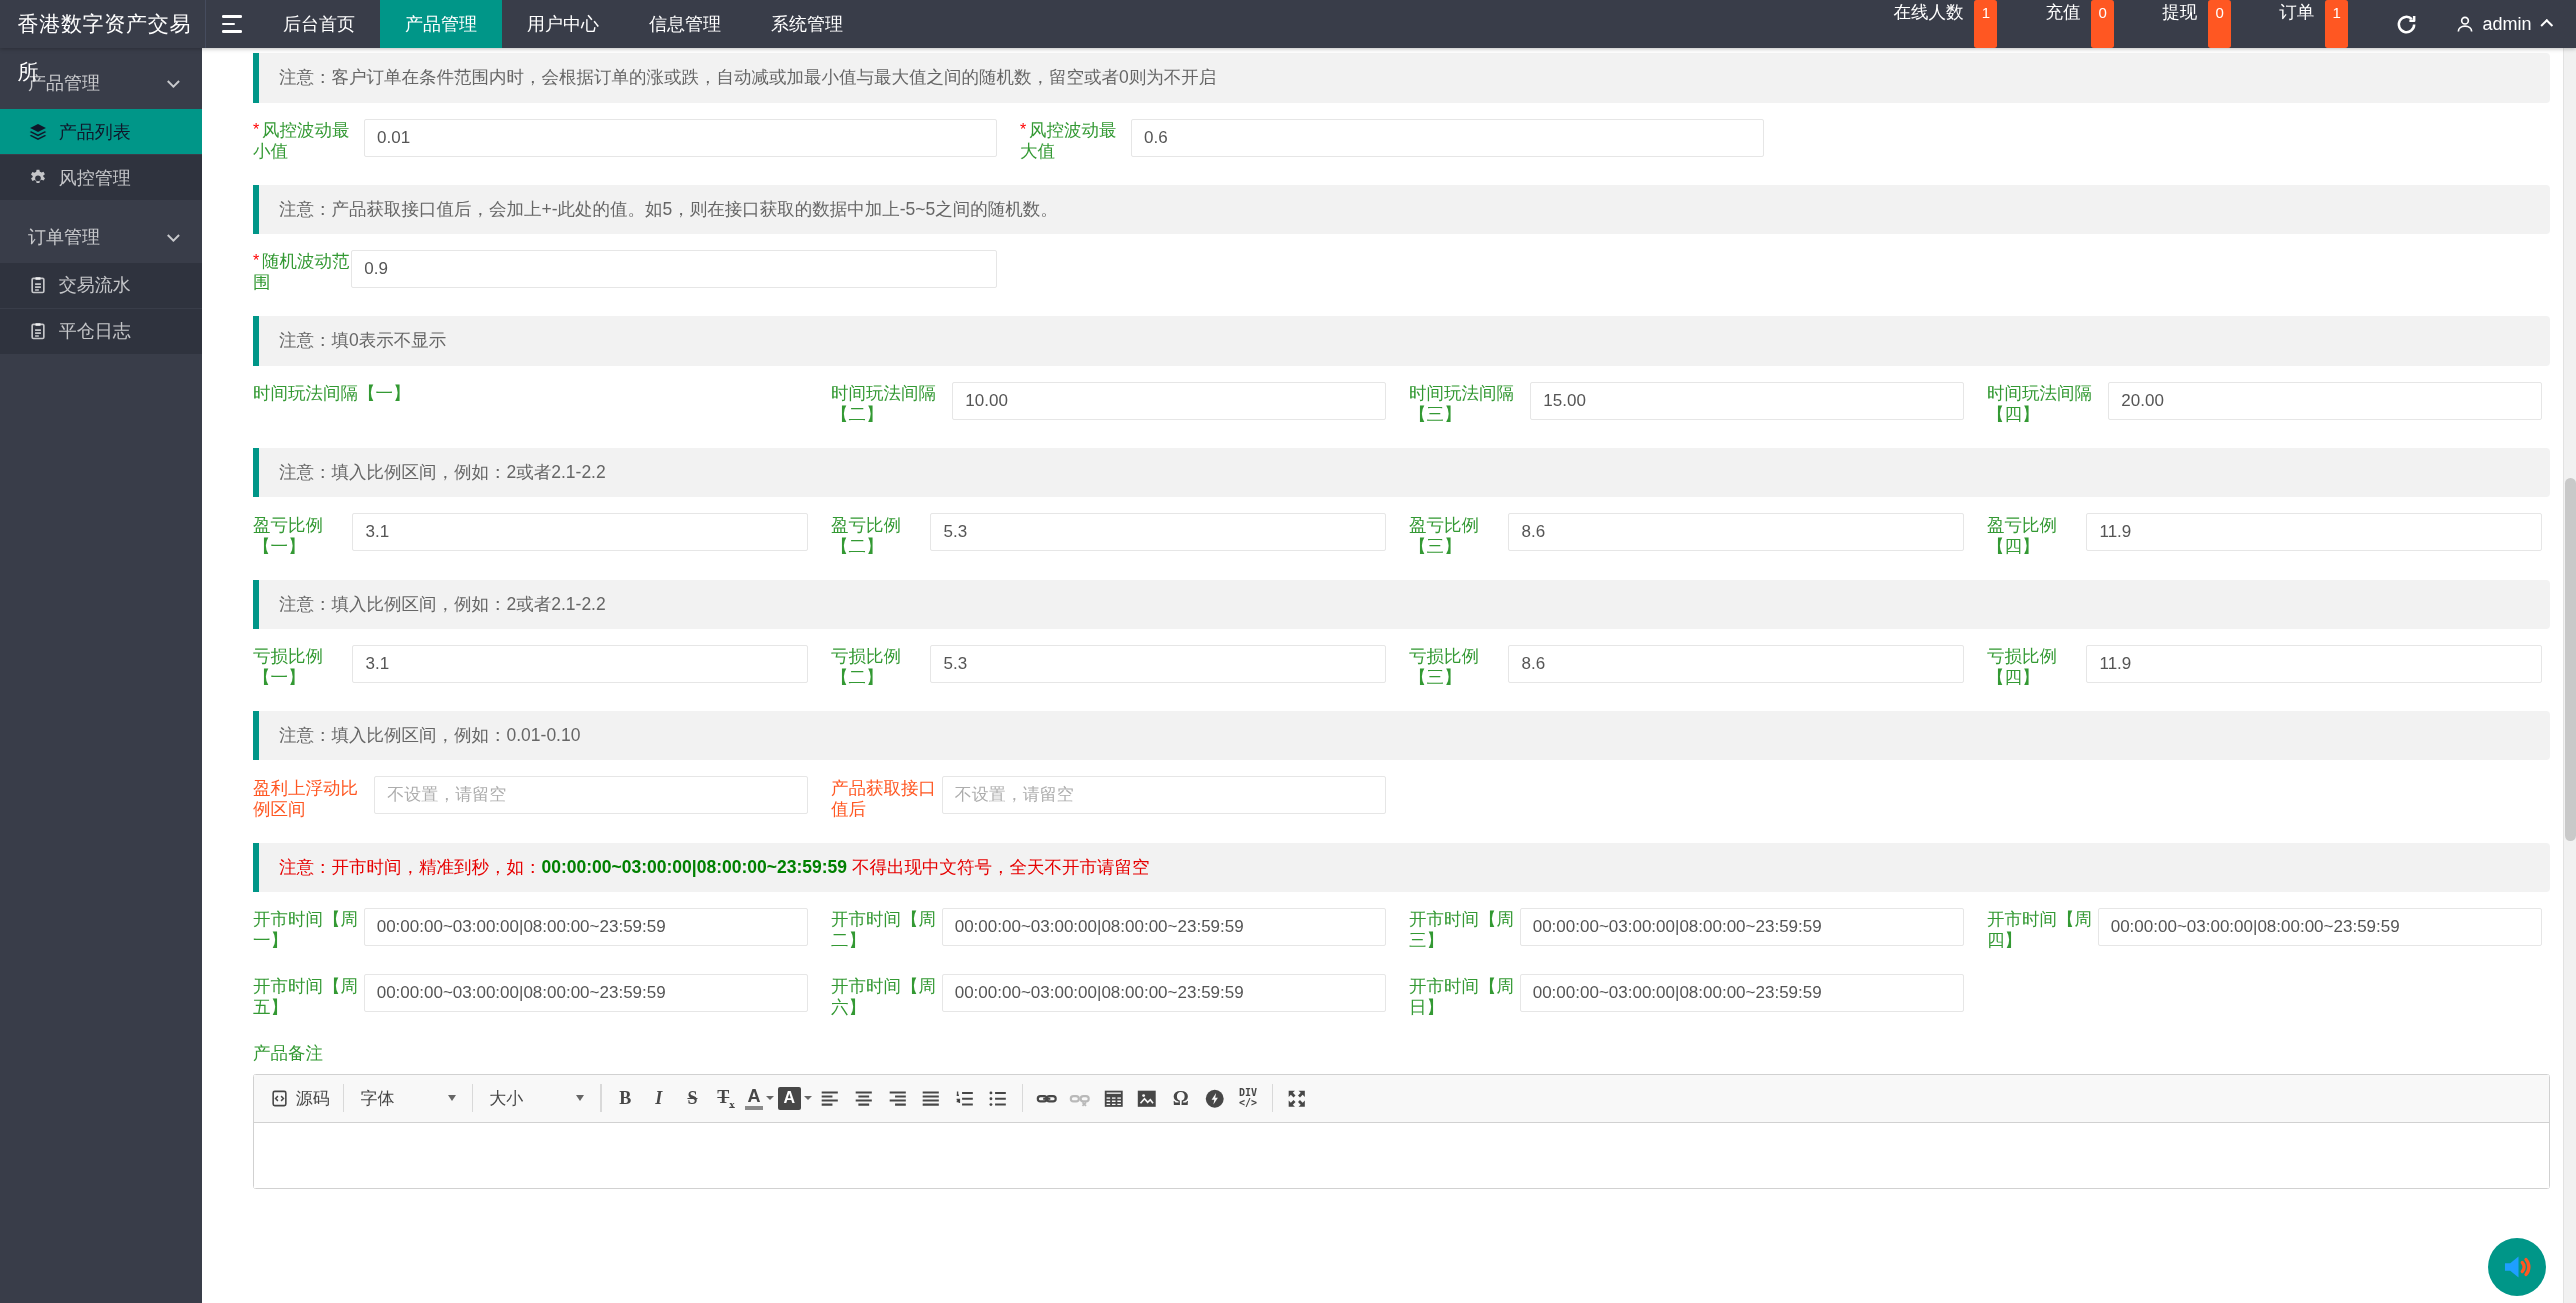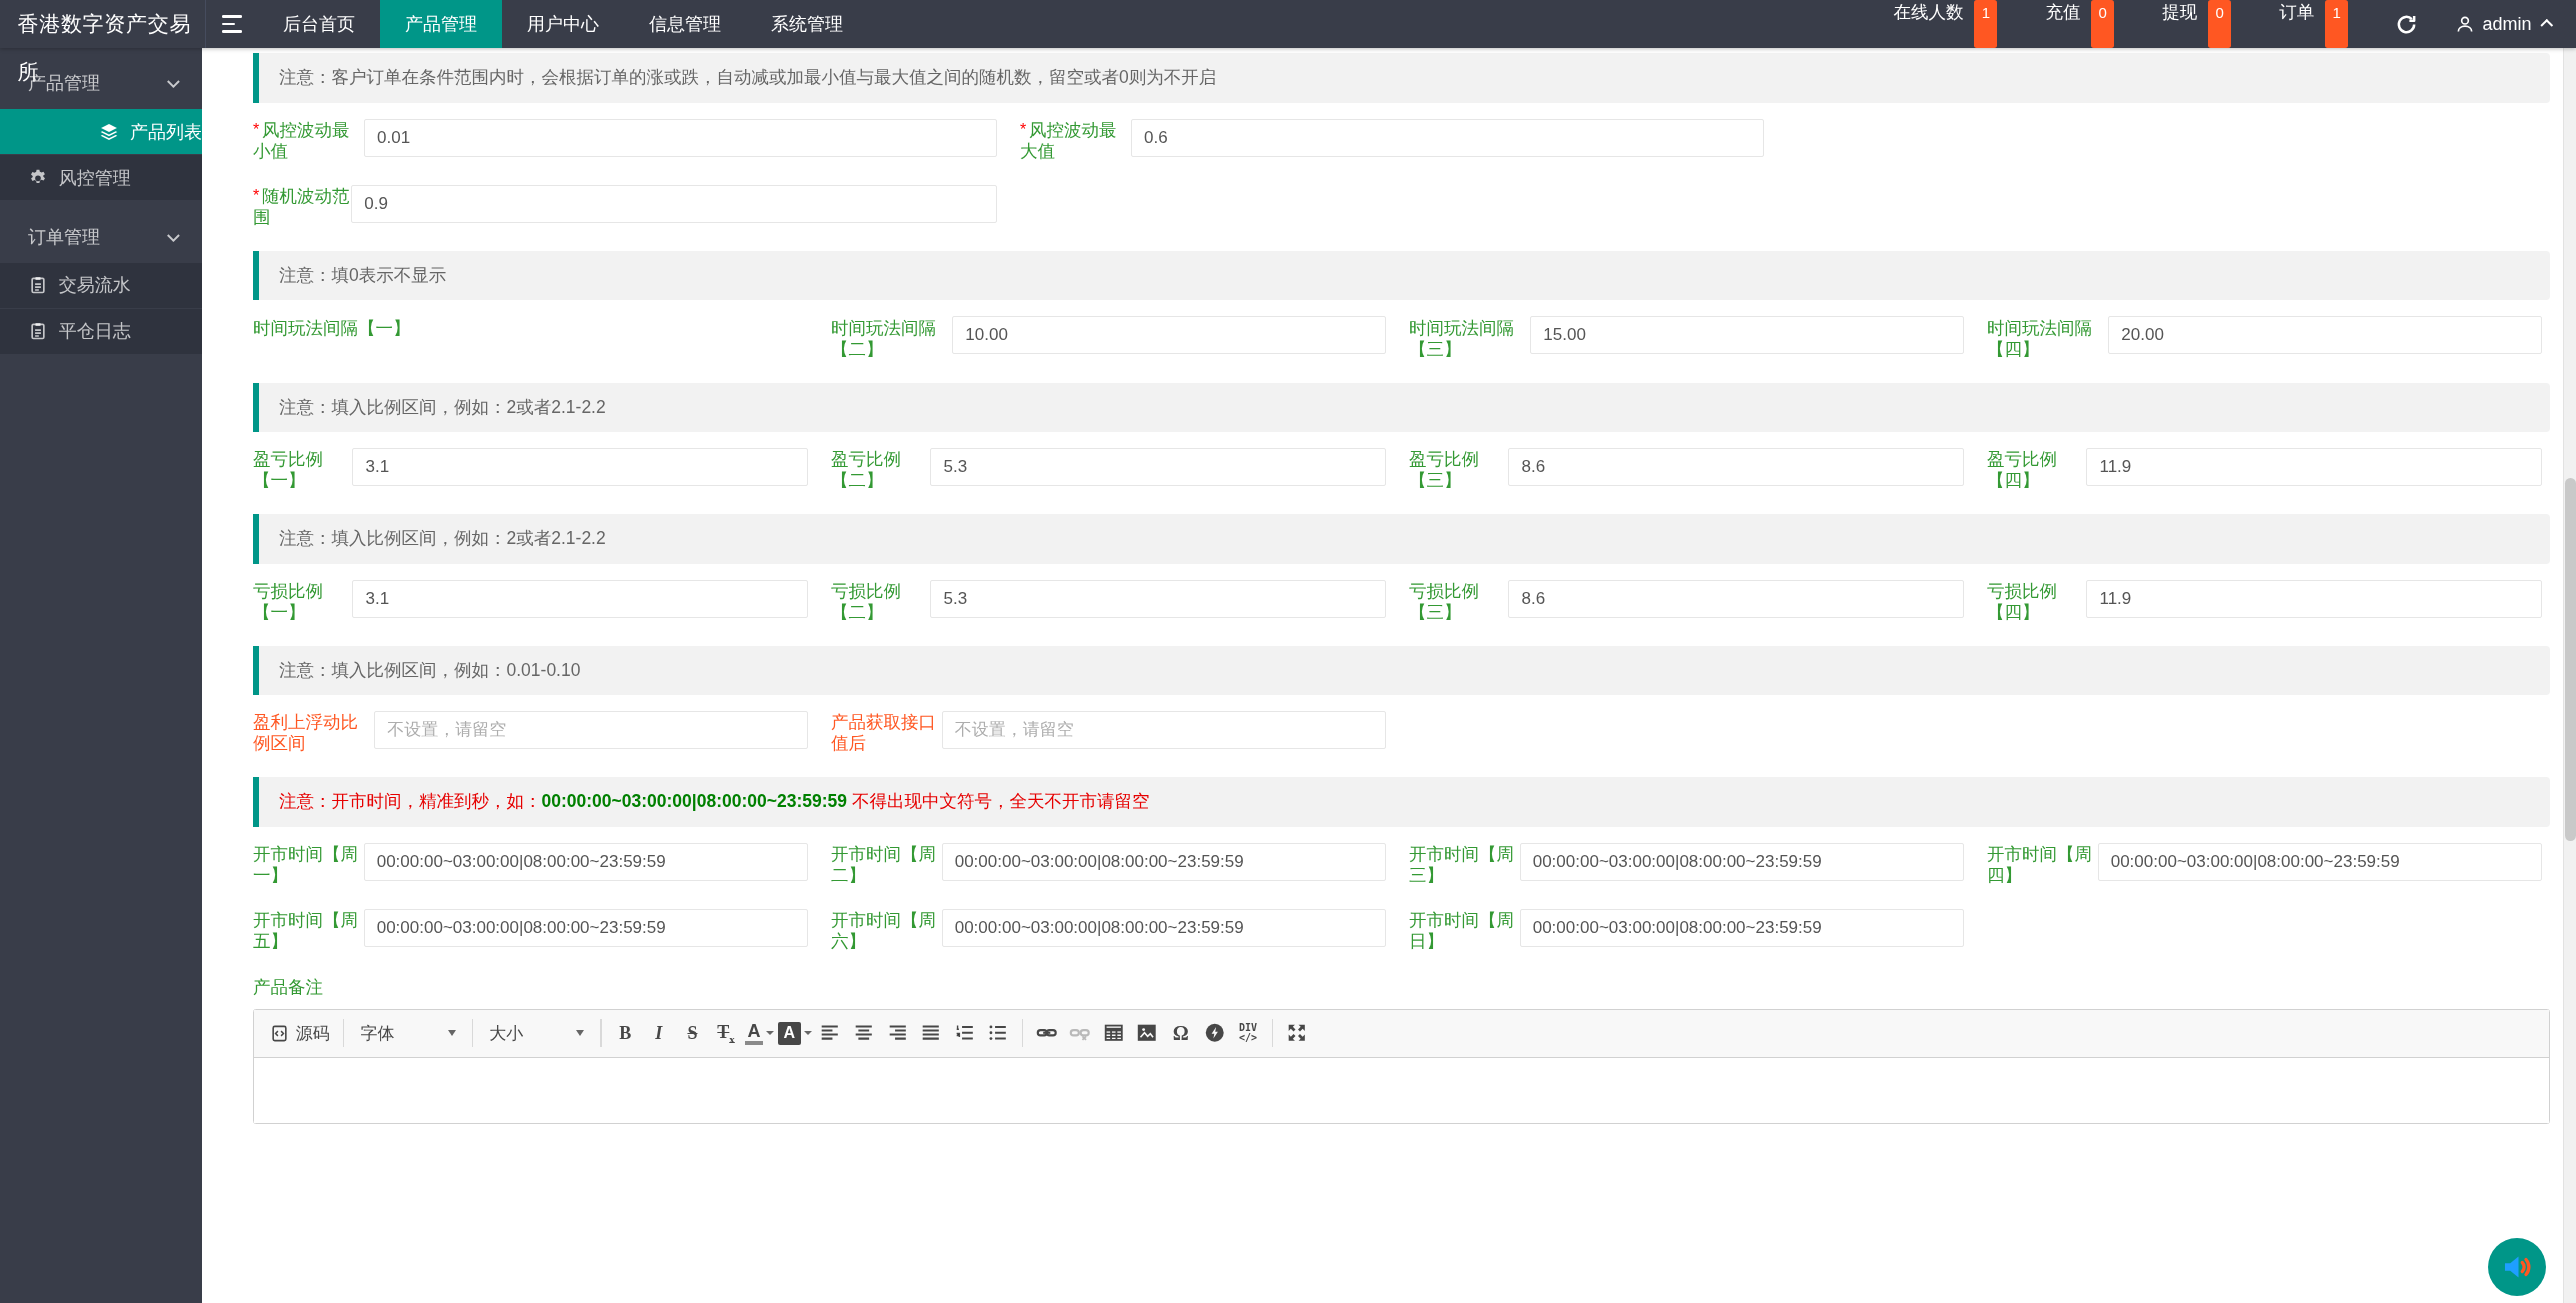--- a/index.html
+++ b/index.html
@@ -30,21 +30,21 @@
   
   .sidebar { position:fixed; top:48px; left:0; width:202px; height:1255px; background:#393D49; z-index:40; }
   .sgroup-title { height:52px; line-height:52px; padding-left:28px; color:rgba(255,255,255,.72);
                   font-size:18px; position:relative; cursor:pointer; margin-top:9.4px; }
   .sgroup-title .chev { position:absolute; right:24px; top:20px; width:9.4px; height:9.4px;
                         border-left:2px solid rgba(255,255,255,.72); border-bottom:2px solid rgba(255,255,255,.72);
                         transform:rotate(-45deg); }
   .sitem { height:46px; display:flex; align-items:center; gap:10.8px; padding-left:28px;
            background:#2F333E; color:rgba(255,255,255,.72); font-size:18px; cursor:pointer;
            border-bottom:0.7px solid #393D49; }
-  .sitem.active { background:#009688; color:#ffffff;justify-content:flex-end; }
+  .sitem.active { background:#009688; color:#0f172a; }
   .sitem svg { width:20px; height:20px; flex:0 0 20px; }
 
   
   .main { position:absolute; top:48px; left:202px; width:2374px; padding:5.4px 0 0 51px; }
   .notice { width:2297px; background:#f2f2f2; border-left:6.7px solid #009688; border-radius:0 4px 4px 0;
             padding:15px 20px; font-size:17.5px; color:#666; margin-bottom:16px; line-height:1.1; }
   .notice.alert { color:#e60000; }
   .notice.alert b { color:#008000; font-weight:bold; }
   .frow { display:flex; gap:23px; margin-bottom:15px; }
   .fcol { display:flex; flex-direction:row; }
@@ -192,20 +192,21 @@
     <div class="fcol w2">
       <div class="flabel"><span class="req">*</span><span>风控波动最小值</span></div>
       <input class="finput" value="0.01" style="">
     </div>
     <div class="fcol w2">
       <div class="flabel"><span class="req">*</span><span>风控波动最大值</span></div>
       <input class="finput" value="0.6" style="">
     </div>
   </div>
 
+  <div class="notice">注意：产品获取接口值后，会加上+-此处的值。如5，则在接口获取的数据中加上-5~5之间的随机数。</div>
 
   <div class="frow">
     <div class="fcol w2">
       <div class="flabel"><span class="req">*</span><span>随机波动范围</span></div>
       <input class="finput" value="0.9" style="">
     </div>
   </div>
 
   <div class="notice">注意：填0表示不显示</div>
 

